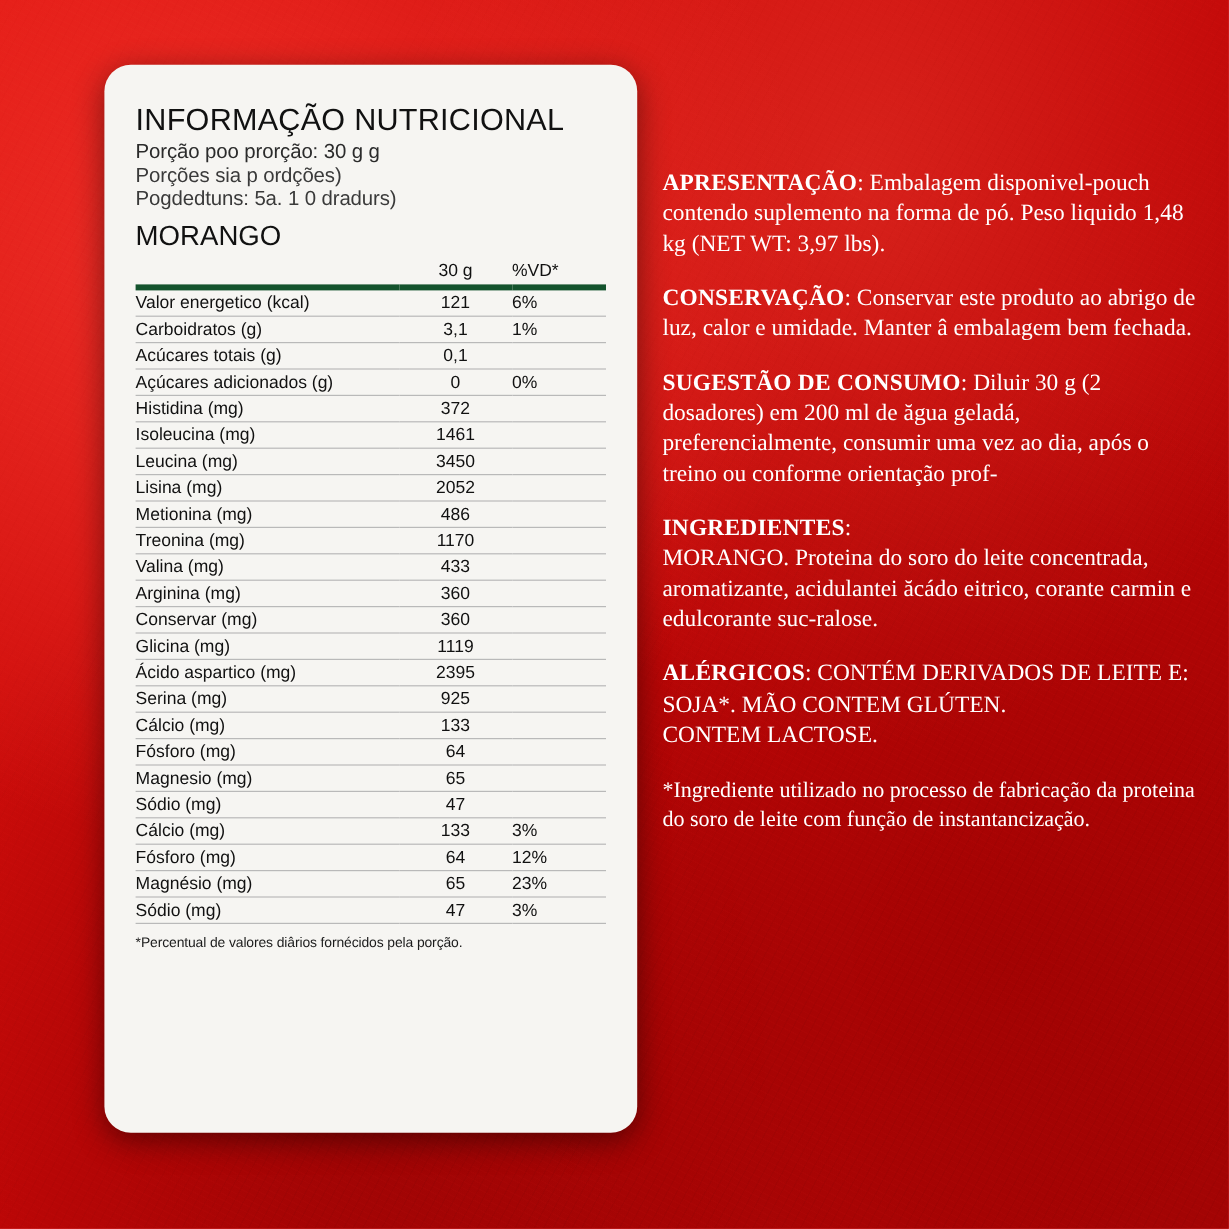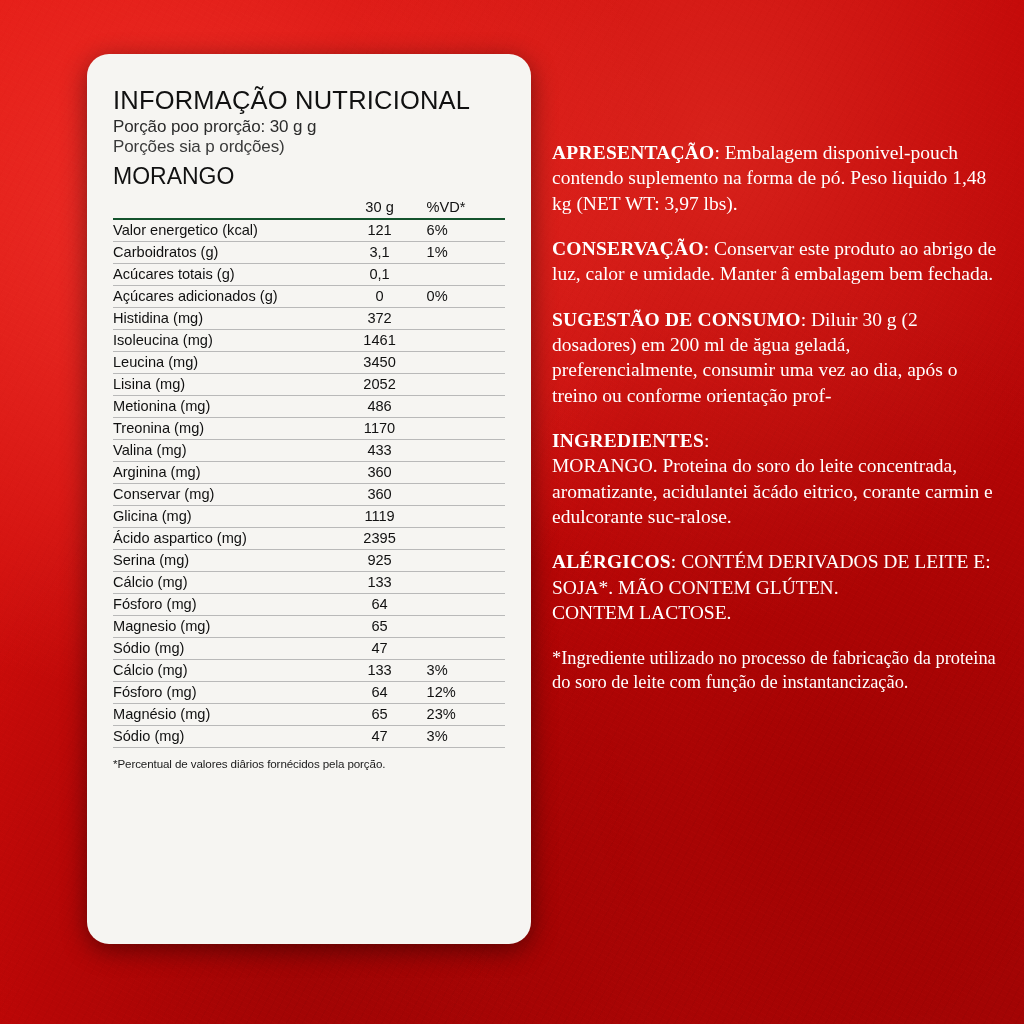--- a/index.html
+++ b/index.html
@@ -70,21 +70,21 @@
     border-collapse: collapse;
     font-size: 14.6px;
     color: #111;
   }
   table#nutri th, table#nutri td {
     padding: 2.5px 0 2.5px 0;
     font-weight: 400;
     border-bottom: 1px solid #b9b9b9;
   }
   table#nutri thead th {
-    border-bottom: 2px solid #14532d;
+    border-bottom: 5px solid #14532d;
     padding-bottom: 3px;
   }
   th.c-name, td.c-name { text-align: left; width: 56%; }
   th.c-val,  td.c-val  { text-align: center; width: 24%; }
   th.c-vd,   td.c-vd   { text-align: left; width: 20%; }
   td.indent-1 { padding-left: 10px; }
   tr.last-row td { border-bottom: 1px solid #6e6e6e; }
   #footnote {
     font-size: 11.6px;
     color: #1b1b1b;
@@ -118,20 +118,21 @@
 <body>
 
 <div id="bg"></div>
 
 <div id="panel">
 
   <div id="panel-title">INFORMAÇÃO NUTRICIONAL</div>
 
   <div class="portion-line">Porção poo prorção: 30 g g</div>
   <div class="portion-line blur">Porções sia p ordções)</div>
+  <div class="portion-line blur">Pogdedtuns: 5a. 1 0 dradurs)</div>
 
   <div id="flavor">MORANGO</div>
 
   <table id="nutri">
     <thead>
       <tr>
         <th class="c-name"></th>
         <th class="c-val">30 g</th>
         <th class="c-vd">%VD*</th>
       </tr>

